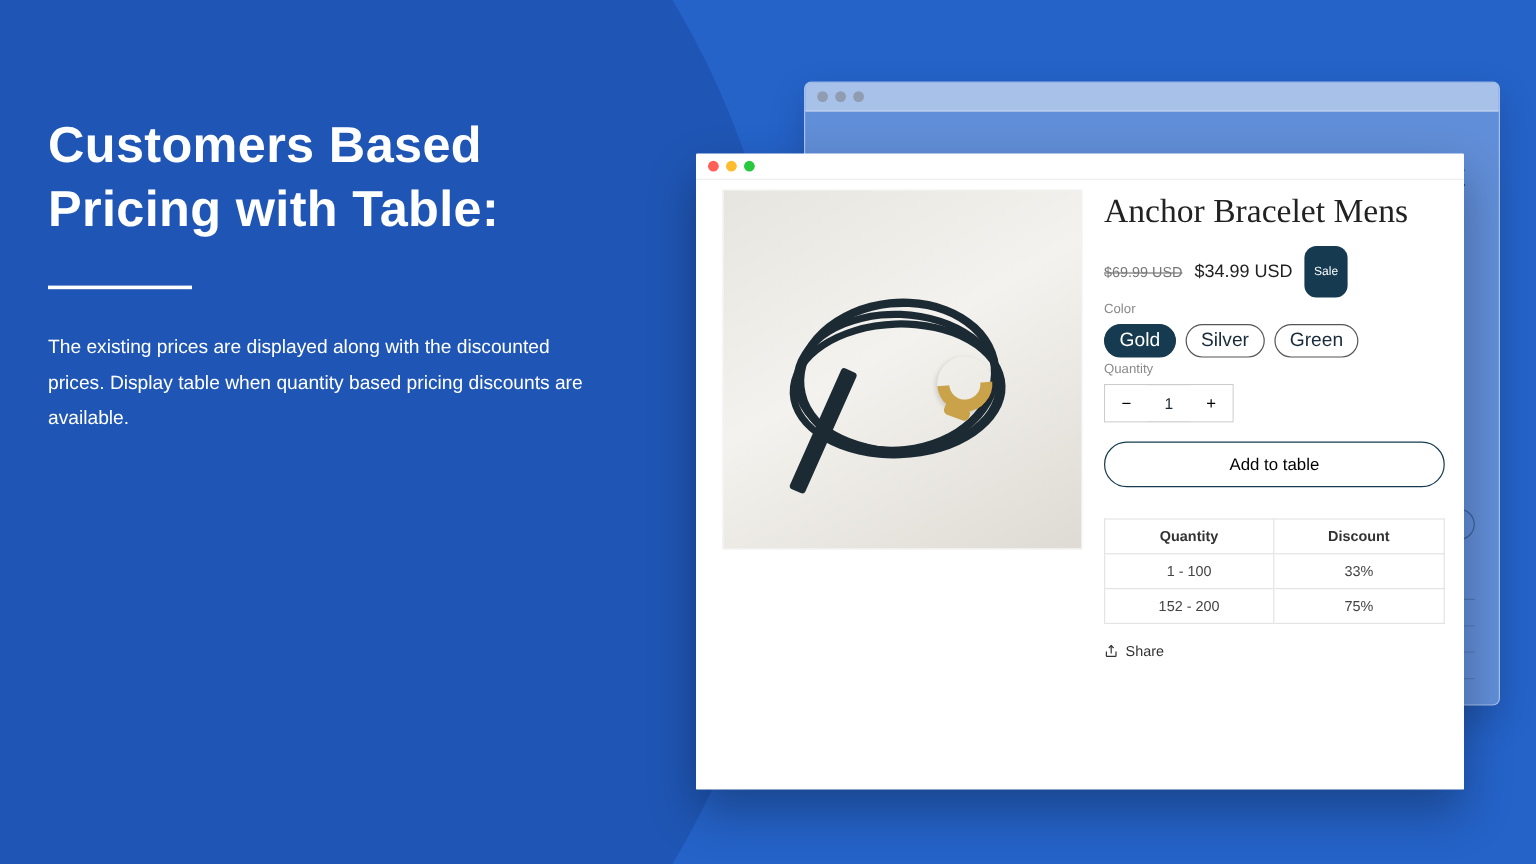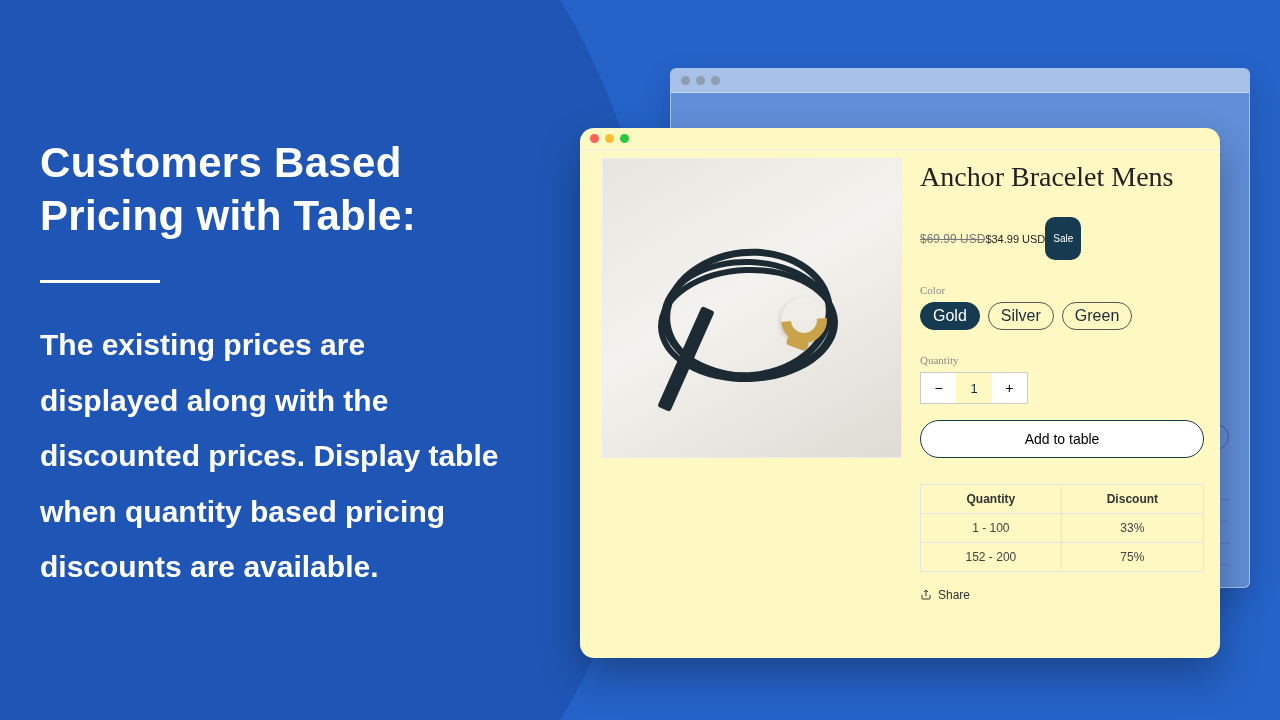--- a/index.html
+++ b/index.html
@@ -25,32 +25,31 @@
     left: 40px;
     top: 95px;
     width: 460px;
     color: #fff;
   }
   .left-copy h1 {
     font-size: 42px;
     font-weight: 700;
     line-height: 1.25;
     letter-spacing: .3px;
-    margin-top: 42px;
   }
   .hr {
     width: 120px;
     height: 3px;
     background: #fff;
     margin: 38px 0 34px;
   }
   .left-copy p {
-    font-size: 30px;
+    font-size: 16px;
     line-height: 1.85;
-    font-weight: 700;
+    font-weight: 400;
   }
 
   
   .win-back {
     position: absolute;
     left: 670px;
     top: 68px;
     width: 580px;
     height: 520px;
     background: rgba(255,255,255,.28);
@@ -97,22 +96,22 @@
   }
   .ghost-table div { height: 22px; border-bottom: 1px solid rgba(31,58,99,.35); }
 
   
   .win-front {
     position: absolute;
     left: 580px;
     top: 128px;
     width: 640px;
     height: 530px;
-    background: #fef9c3;
-    border-radius: 14px;
+    background: #ffffff;
+    border-radius: 1px;
     box-shadow: 0 18px 40px rgba(0,0,0,.30);
     overflow: hidden;
   }
   .win-front .chrome {
     height: 22px;
     display: flex;
     align-items: center;
     gap: 6px;
     padding-left: 10px;
     border-bottom: 1px solid #eee;
@@ -151,25 +150,25 @@
     border-radius:50%;left:178px;top:138px;transform:rotate(40deg);
     box-shadow:0 2px 4px rgba(0,0,0,.15);
   }
   .hook::after{
     content:"";position:absolute;width:22px;height:10px;background:#c9a24a;
     right:-8px;top:30px;border-radius:4px;transform:rotate(-20deg);
   }
 
   .details { flex: 1; font-family: Georgia, 'Times New Roman', serif; color:#1a2b3c; min-width:0; }
   .details h2 { font-size: 28px; font-weight: 400; line-height:1.18; color:#222; margin-top: 2px; }
-  .price-row { margin-top: 24px; font-size: 14px; display:flex; align-items:center; font-family:-apple-system,Helvetica,Arial,sans-serif; }
+  .price-row { margin-top: 12px; font-size: 14px; display:flex; align-items:center; gap:10px; font-family:-apple-system,Helvetica,Arial,sans-serif; }
   .old { text-decoration: line-through; color:#777; font-size:12px; }
-  .new { color:#222; font-size:11px; }
+  .new { color:#222; font-size:15px; }
   .sale { background:#163a4f; color:#fff; font-size:10px; padding:16px 8px; border-radius:10px; }
-  .lbl { font-size:11px; color:#8a8a8a; margin-top:24px; font-family:Liberation Serif, serif; }
+  .lbl { font-size:11px; color:#8a8a8a; margin-top:4px; font-family:Liberation Sans, sans-serif; }
   .colors { display:flex; gap:8px; margin-top:6px; }
   .color-pill { font-size:16px; padding:4px 12px; border-radius:14px; border:1px solid #555; font-family:-apple-system,Helvetica,Arial,sans-serif; cursor:pointer; }
   .color-pill.sel { background:#163a4f; color:#fff; border-color:#163a4f; }
   .qty { display:flex; align-items:center; border:1px solid #ccc; width:108px; margin-top:6px; font-family:-apple-system,Helvetica,Arial,sans-serif; }
   .qty button { flex:1; border:none; background:#fff; height:30px; font-size:14px; cursor:pointer; }
   .qty span { flex:1; text-align:center; font-size:13px; }
   .add-cart {
     margin-top:16px; width:100%; padding:10px 0; border:1.5px solid #163a4f;
     background:#fff; border-radius:22px; font-size:14px; cursor:pointer;
     font-family:-apple-system,Helvetica,Arial,sans-serif;

